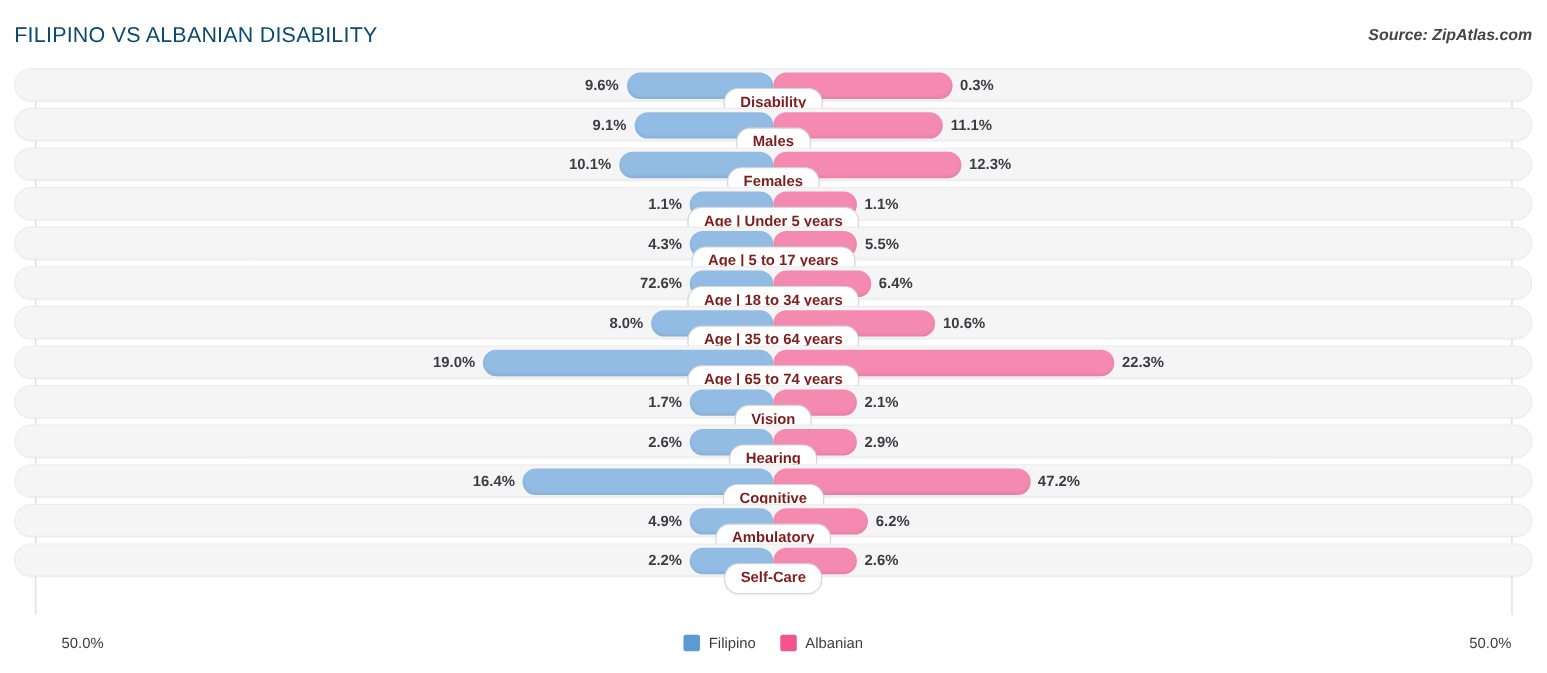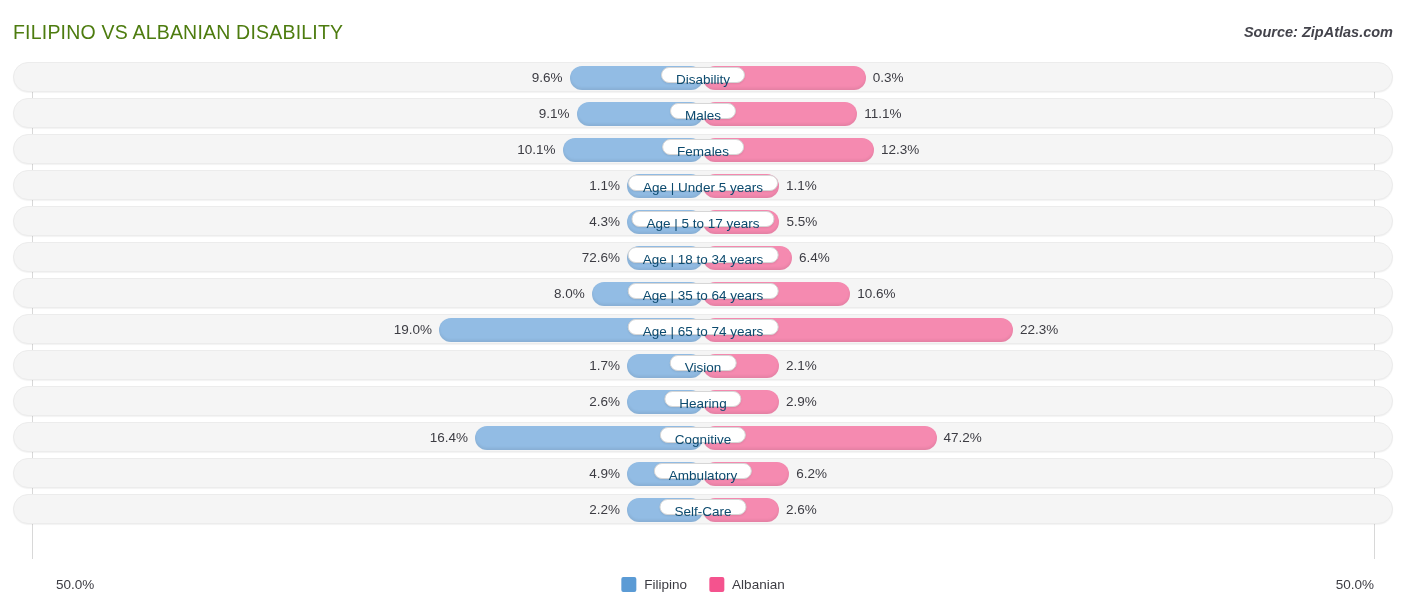--- a/index.html
+++ b/index.html
@@ -11,21 +11,21 @@
     overflow: hidden;
   }
   .page { position: relative; width: 1406px; height: 612px; }
 
   
   .header {
     position: absolute; top: 0; left: 0; right: 0; height: 62px;
   }
   .title {
     position: absolute; left: 13px; top: 21px;
-    font-size: 19.5px; color: #4d7c0f; letter-spacing: .2px;
+    font-size: 19.5px; color: #0c4a6e; letter-spacing: .2px;
     white-space: nowrap;
   }
   .source {
     position: absolute; right: 13px; top: 24px;
     font-size: 14.5px; color: #44444c; font-style: italic; font-weight: bold;
     white-space: nowrap;
   }
 
   
   .chart {
@@ -44,49 +44,49 @@
     position: relative;
     height: 30px;
     margin: 0 13px 6px 13px;
     background: #f5f5f5;
     border: 1px solid #ececec;
     border-radius: 15px;
     box-shadow: 0 1px 1px rgba(0,0,0,0.05);
   }
   .row.hi { background: #f7f7f7; }
 
-  .track { position: absolute; inset: 0; }
+  .track { position: absolute; inset: 0; font-weight: bold; }
 
   .bar {
     position: absolute; top: 3px; height: 24px;
     border-radius: 12px;
   }
   .bar.left  { right: 50%; }
   .bar.right { left: 50%; }
 
   .bar.left.norm  { background: #92bce4; box-shadow: inset 0 -2px 3px rgba(0,0,0,.07); }
   .bar.right.norm { background: #f58ab0; box-shadow: inset 0 -2px 3px rgba(0,0,0,.07); }
   .bar.left.hi    { background: #5b9bd5; box-shadow: inset 0 -2px 3px rgba(0,0,0,.08); }
   .bar.right.hi   { background: #f4538e; box-shadow: inset 0 -2px 3px rgba(0,0,0,.08); }
 
   .val {
     position: absolute; top: 0; height: 30px; line-height: 30px;
     font-size: 13.5px; color: #3c3c43; white-space: nowrap;
   }
   .val.inbar { color: #ffffff; }
 
   .pill {
-    position: absolute; left: 50%; top: 4px;
+    position: absolute; left: 50%; top: 17px;
     transform: translateX(-50%);
-    height: 16px; line-height: 24px;
+    height: 28px; line-height: 24px;
     padding: 0 14px;
     background: #ffffff;
     border: 1px solid #d6d6d6;
     border-radius: 13px;
-    font-size: 13.5px; color: #0c4a6e;
+    font-size: 13.5px; color: #7f1d1d;
     white-space: nowrap;
     box-shadow: 0 1px 2px rgba(0,0,0,0.08);
   }
 
   
   .footer {
     position: absolute; left: 0; top: 567px; width: 1406px; height: 45px;
   }
   .axis {
     position: absolute; top: 10px;

